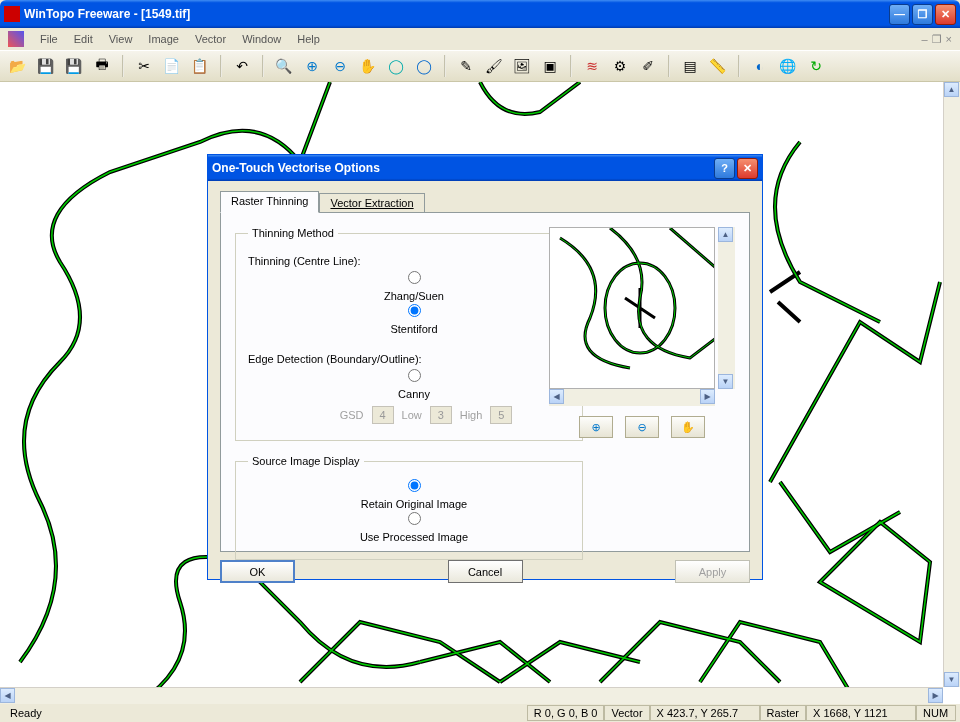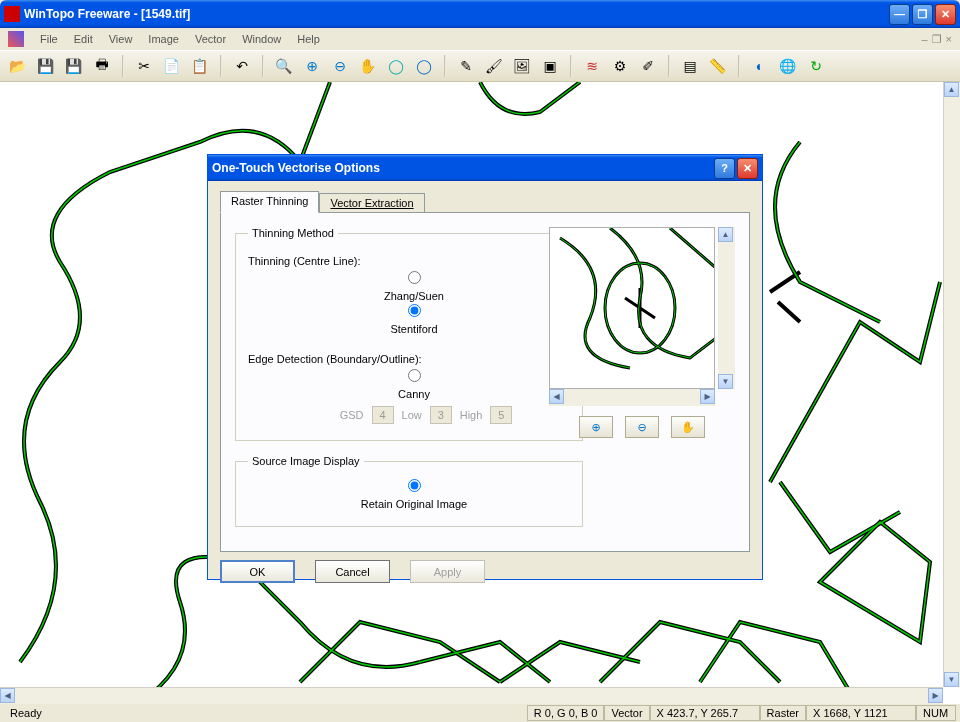--- a/index.html
+++ b/index.html
@@ -49,21 +49,21 @@
 .edge-params { display: flex; gap: 8px; align-items: center; margin-left: 24px; }
 .edge-params input { width: 22px; height: 18px; border: 1px solid #c5c2b8; background: #ece9d8; text-align: center; color: #999; }
 .edge-params label { color: #a0a0a0; }
 .preview-area { position: absolute; right: 14px; top: 14px; width: 186px; }
 .preview-box { width: 166px; height: 162px; border: 1px solid #b0b0b0; background: white; overflow: hidden; position: relative; }
 .preview-scroll-v { width: 17px; height: 162px; background: #f1efe2; position: absolute; right: 0; top: 0; }
 .preview-scroll-h { width: 166px; height: 17px; background: #f1efe2; }
 .preview-wrap { display: flex; }
 .zoom-btns { display: flex; gap: 12px; justify-content: center; margin-top: 10px; }
 .zbtn { width: 34px; height: 22px; border: 1px solid #b0ac90; background: linear-gradient(to bottom,#fdfdfb,#e7e4d4); display: flex; align-items: center; justify-content: center; cursor: pointer; }
-.dlg-buttons { display: flex; gap: 20px; justify-content: flex-start; margin-top: 8px; }
+.dlg-buttons { display: flex; gap: 0; justify-content: space-between; margin-top: 8px; }
 .btn { width: 75px; height: 23px; border: 1px solid #707070; background: linear-gradient(to bottom, #fff, #eae8dc); cursor: pointer; }
 .btn.default { border: 2px solid #4f81c9; }
 .btn:disabled { color: #a0a0a0; border-color: #c0c0b4; cursor: default; }
 .disabled-text { color: #a0a0a0; }
 </style>
 </head>
 <body>
 
 <div class="titlebar">
   <div class="app-icon"></div>
@@ -217,20 +217,24 @@
               <input disabled="" value="5" style="">
             </div>
           </div>
         </fieldset>
         <fieldset>
           <legend>Source Image Display</legend>
           <div class="radio-row">
             <input type="radio" name="src" checked="" style="">
             <span>Retain Original Image</span>
           </div>
+          <div class="radio-row">
+            <input type="radio" name="src" style="">
+            <span>Use Processed Image</span>
+          </div>
         </fieldset>
       </div>
 
       <div class="preview-area">
         <div class="preview-wrap">
           <div class="preview-box">
             <svg width="166" height="162" viewBox="0 0 166 162">
               <g stroke="#000" stroke-width="3" fill="none">
                 <path d="M 10 10 Q 60 40 40 90 Q 20 130 80 140"></path>
                 <path d="M 60 0 Q 100 30 90 70 Q 80 120 140 130 L 166 110"></path>

